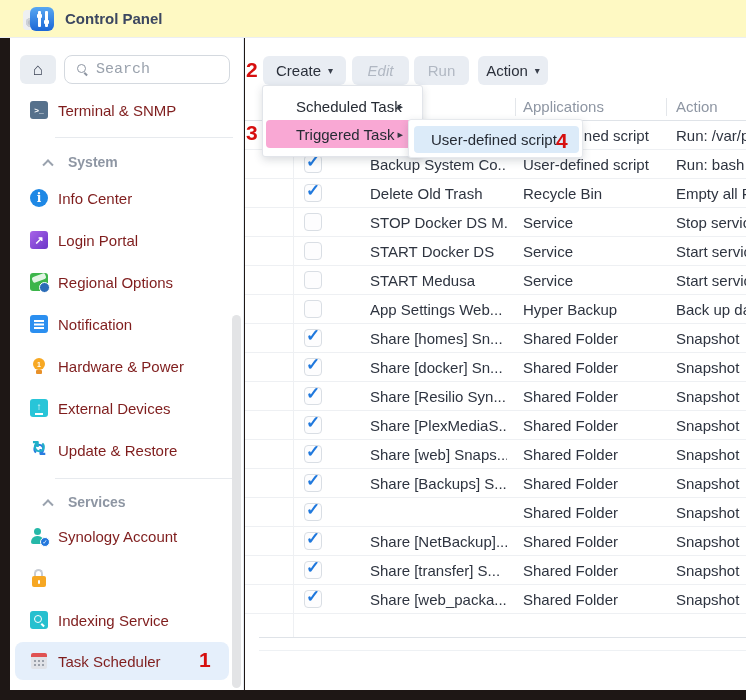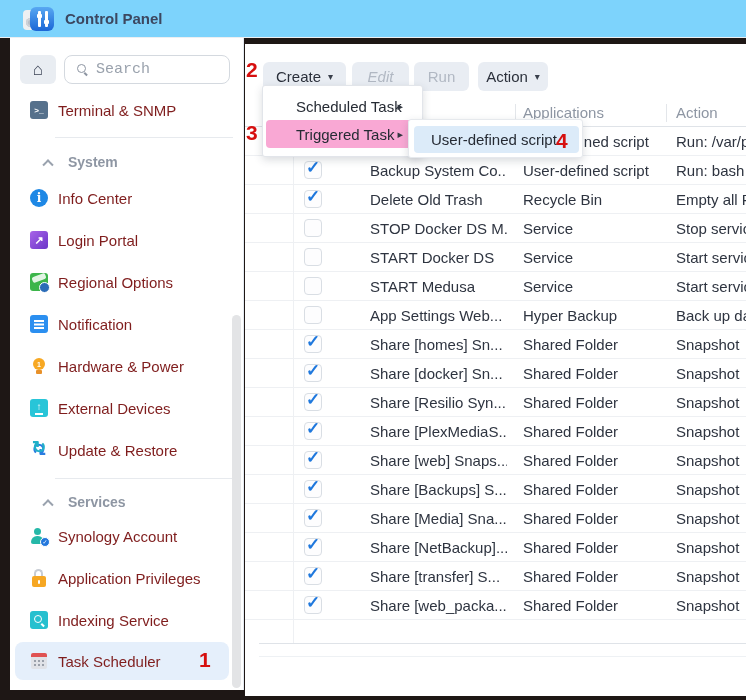--- a/index.html
+++ b/index.html
@@ -6,21 +6,21 @@
   html,body { width:746px; height:700px; overflow:hidden; }
   body {
     font-family:"Liberation Sans", sans-serif;
     background:#1e1715;
     position:relative;
     color:#2c323d;
   }
   
   .titlebar {
     position:absolute; left:0; top:0; width:746px; height:38px;
-    background:#7dd3fc; border-bottom:1px solid #eceff2; z-index:5;
+    background:#fef9c3; border-bottom:1px solid #eceff2; z-index:5;
     display:flex; align-items:center;
   }
   .cp-icon { position:relative; width:26px; height:26px; margin-left:28px; }
   .cp-icon .knobpad { position:absolute; left:-5px; top:4px; width:16px; height:20px; background:#eef0f2; border-radius:4px; }
   .cp-icon .knob { position:absolute; left:-2px; top:12px; width:9px; height:9px; background:#b9bec6; border-radius:50%; box-shadow:inset 0 0 0 2px #cfd3d9; }
   .cp-icon .sq { position:absolute; left:2px; top:1px; width:24px; height:24px; border-radius:6px; background:linear-gradient(180deg,#58a8f2,#1b66d6); }
   .cp-icon .bar { position:absolute; top:5px; width:2.5px; height:16px; background:#fff; border-radius:1px; }
   .cp-icon .b1 { left:10px; } .cp-icon .b2 { left:17px; }
   .cp-icon .hseg { position:absolute; width:5.5px; height:4px; background:#fff; border-radius:1px; }
   .cp-icon .h1 { left:8.5px; top:8px; } .cp-icon .h2 { left:15.5px; top:14px; }
@@ -86,21 +86,21 @@
   .ic-lock .lbody { position:absolute; left:2px; top:7px; width:14px; height:11px; background:#f6a723; border-radius:2px; }
   .ic-lock .keyhole { position:absolute; left:8px; top:11px; width:2px; height:4px; background:#fff; border-radius:1px; }
   .ic-indexing { background:#26c0cf; border-radius:3px; }
   .ic-indexing::before { content:""; position:absolute; left:4px; top:4px; width:6px; height:6px; border:1.6px solid #fff; border-radius:50%; }
   .ic-indexing::after { content:""; position:absolute; left:11.5px; top:11.5px; width:4px; height:1.6px; background:#fff; transform:rotate(45deg); transform-origin:0 0; }
   .ic-cal .cbody { position:absolute; left:1px; top:4px; width:16px; height:13px; background:#e0e2e7; border-radius:0 0 2px 2px; }
   .ic-cal .ctop { position:absolute; left:1px; top:1px; width:16px; height:4px; background:#e05252; border-radius:2px 2px 0 0; }
   .ic-cal .dots { position:absolute; left:4px; top:8px; width:2px; height:2px; background:#9aa0aa; box-shadow:4px 0 0 #9aa0aa, 8px 0 0 #9aa0aa, 0 4px 0 #9aa0aa, 4px 4px 0 #9aa0aa, 8px 4px 0 #9aa0aa; }
 
   
-  .main { position:absolute; left:245px; top:44px; width:501px; height:652px; background:#ffffff; z-index:3; overflow:hidden; }
+  .main { position:absolute; left:245px; top:38px; width:501px; height:652px; background:#ffffff; z-index:3; overflow:hidden; }
   .btn {
     position:absolute; top:18px; height:29px; background:#e9edf3; border-radius:6px;
     font-size:15px; color:#2b303b; display:flex; align-items:center; justify-content:center; cursor:pointer;
   }
   .btn .caret { font-size:10px; margin-left:7px; color:#3a404c; }
   .btn.disabled { color:#b1b8c3; cursor:default; }
   .btn-create { left:18px; width:83px; }
   .btn-edit { left:107px; width:57px;font-style:italic; }
   .btn-run { left:169px; width:55px; }
   .btn-action { left:233px; width:70px; }
@@ -241,21 +241,20 @@
         <div class="badge">✓</div>
       </div>
     <div class="sb-label">Synology Account</div>
   </div>
   <div class="sb-item" style="top:525px">
     <div class="ic ic-lock">
         <div class="shackle"></div>
         <div class="lbody"></div>
         <div class="keyhole"></div>
       </div>
-    <div class="sb-label">Application Privileges</div>
   </div>
   <div class="sb-item" style="top:567px">
     <div class="ic ic-indexing"></div>
     <div class="sb-label">Indexing Service</div>
   </div>
 
   <div class="sb-sel"></div>
   <div class="sb-item" style="top:608px; z-index:2">
     <div class="ic ic-cal">
         <div class="cbody"></div>
@@ -399,21 +398,20 @@
         </span>
     <span class="cell name">Share [Backups] S...</span>
     <span class="cell app">Shared Folder</span>
     <span class="cell act">Snapshot</span>
   </div>
 
   <div class="trow">
     <span class="cb checked">
           <span class="tick">✓</span>
         </span>
-    <span class="cell name">Share [Media] Sna...</span>
     <span class="cell app">Shared Folder</span>
     <span class="cell act">Snapshot</span>
   </div>
 
   <div class="trow">
     <span class="cb checked">
           <span class="tick">✓</span>
         </span>
     <span class="cell name">Share [NetBackup]...</span>
     <span class="cell app">Shared Folder</span>

